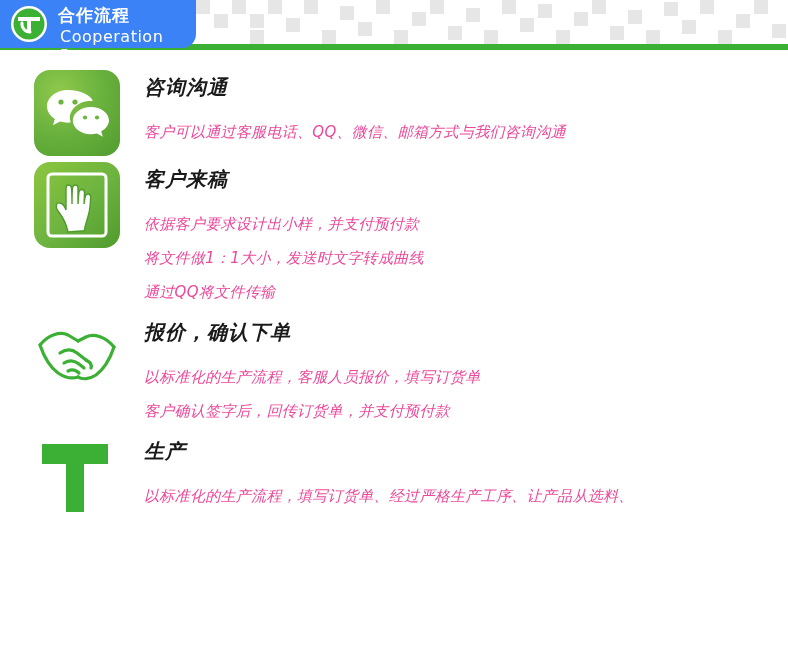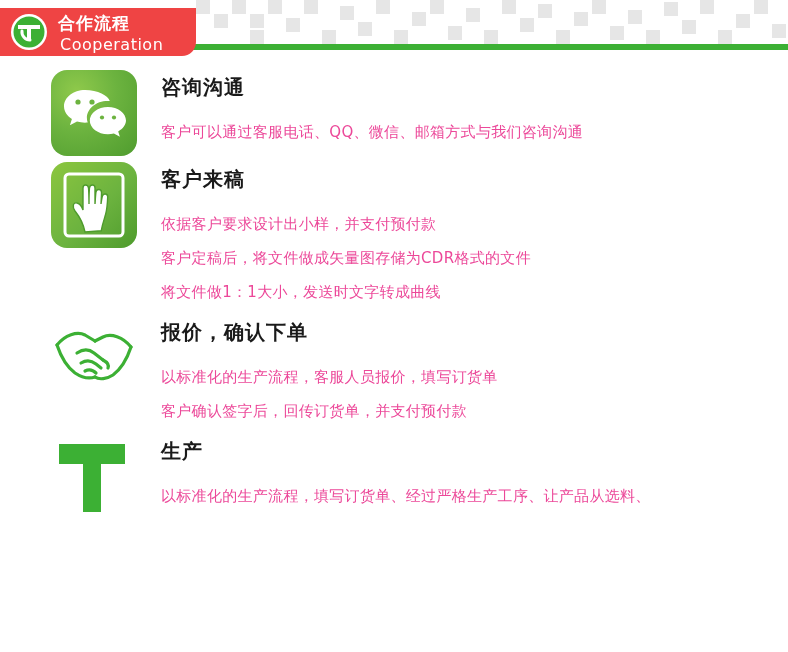--- a/index.html
+++ b/index.html
@@ -44,24 +44,24 @@
     position: absolute;
     left: 0;
     top: 44px;
     width: 788px;
     height: 6px;
     background: #3cb034;
   }
   .header-tab {
     position: absolute;
     left: 0;
-    top: 8px;
+    top: 0;
     width: 196px;
     height: 48px;
-    background: #ef4444;
+    background: #3b82f6;
     border-radius: 0 0 14px 0;
   }
   .header-logo {
     position: absolute;
     left: 10px;
     top: 5px;
     width: 38px;
     height: 38px;
   }
   .header-title {
@@ -78,21 +78,22 @@
     left: 60px;
     top: 27px;
     color: #ffffff;
     font-size: 16px;
     letter-spacing: 0.5px;
   }
 
   
   .steps {
     position: relative;
-    padding: 12px 0 0 17px;
+    padding: 12px 0 0 0;
+    font-style: italic;
   }
   .step {
     display: flex;
     align-items: flex-start;
     margin-bottom: 6px;
   }
   .step-icon {
     width: 86px;
     height: 86px;
     flex: 0 0 86px;
@@ -222,22 +223,22 @@
       <div class="tile tile-draft">
         <svg width="86" height="86" viewBox="0 0 86 86">
           <rect x="14" y="12" width="58" height="62" rx="4" fill="none" stroke="#ffffff" stroke-width="3"></rect>
           <path d="M34 70 c-2-10 -6-16 -10-21 -3-4 -2-9 2-8 3 .5 5 4 6 7 0-7 0-16 0-22 0-4 5-4 5.5 0 .5 5 .5 12 .5 16 0-5 0-12 .5-16 .5-4 5.5-4 5.5 0 0 5 0 11 0 16 .3-4 .5-9 1-12 .5-3.5 5.5-3.3 5.5.4 0 4-.3 8-.5 11.6 .4-3 .8-6 1.4-8 .8-3 5.4-2.6 5.3.8-.2 6-.8 13-2.2 18-1.2 4-3 9-4.3 16z" fill="#ffffff" stroke="#4e9b2c" stroke-width="1.4"></path>
         </svg>
       </div>
     </div>
     <div class="step-body">
       <div class="step-title">客户来稿</div>
       <div class="step-line">依据客户要求设计出小样，并支付预付款</div>
-      <div class="step-line">客户定稿后，将文件做成矢量图存储为CDR格式的文件</div>
       <div class="step-line">将文件做1：1大小，发送时文字转成曲线</div>
+      <div class="step-line">通过QQ将文件传输</div>
     </div>
   </div>
 
   <div class="step">
     <div class="step-icon">
       <svg class="plain-icon" viewBox="0 0 86 86">
         <g fill="none" stroke="#3cb034" stroke-width="3.2" stroke-linecap="round" stroke-linejoin="round">
           <path d="M6 30 C14 20 26 16 34 20 L44 26"></path>
           <path d="M80 32 C72 22 60 18 52 22 L44 26"></path>
           <path d="M6 30 C10 42 16 52 24 58 C30 62 38 64 44 62"></path>

